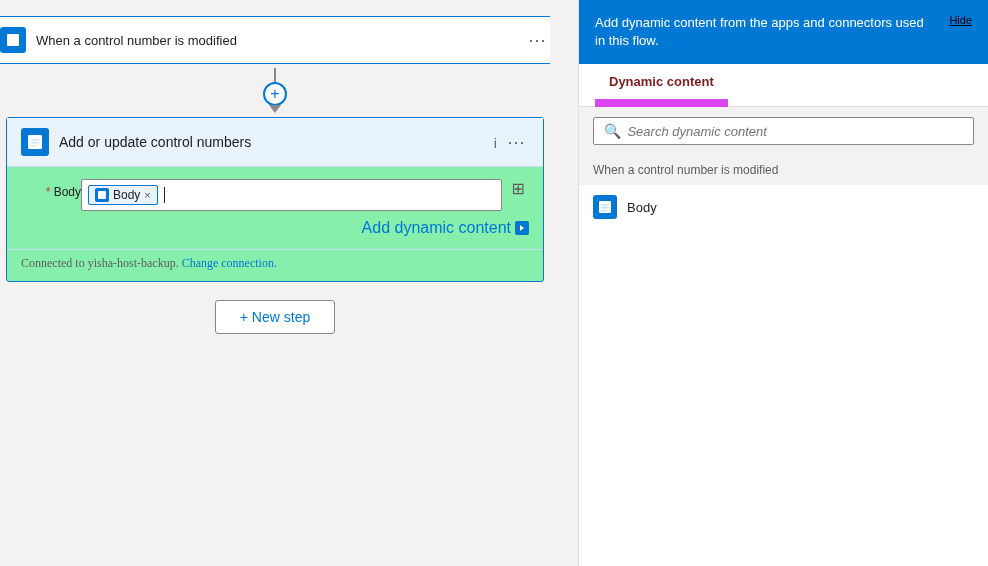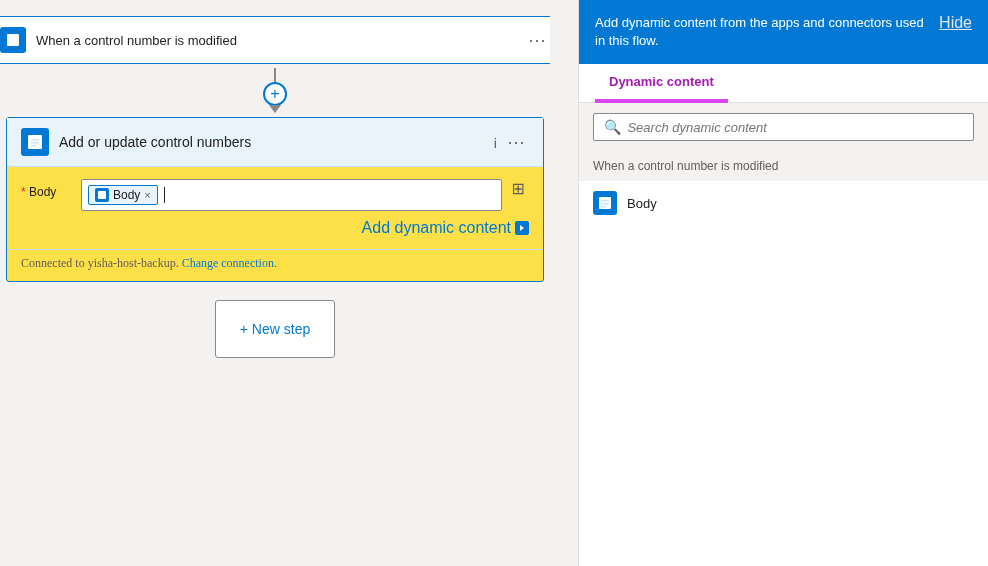--- a/index.html
+++ b/index.html
@@ -95,21 +95,21 @@
       height: 0;
       border-left: 6px solid transparent;
       border-right: 6px solid transparent;
       border-top: 8px solid #8a8886;
       margin-top: -1px;
     }
 
     
     .action-block {
       width: 538px;
-      background: #fde047;
+      background: #86efac;
       border: 1.5px solid #0078d4;
       border-radius: 3px;
       padding: 0;
     }
     .action-header {
       display: flex;
       align-items: center;
       padding: 10px 14px;
       border-bottom: 1px solid #c8e0f4;
       background: #e8f3fb;
@@ -149,20 +149,21 @@
       display: flex;
       align-items: flex-start;
       margin-bottom: 8px;
     }
     .field-label {
       font-size: 12px;
       color: #222;
       width: 60px;
       padding-top: 6px;
       flex-shrink: 0;
+      text-align: right;
     }
     .field-label .required {
       color: #d13438;
     }
     .token-input {
       flex: 1;
       border: 1px solid #8a8886;
       background: #fff;
       min-height: 32px;
       border-radius: 2px;
@@ -256,21 +257,21 @@
     }
 
     
     .new-step-area {
       margin-top: 18px;
     }
     .new-step-btn {
       border: 1px solid #8a8886;
       background: #fff;
       border-radius: 3px;
-      padding: 20px 24px;
+      padding: 8px 24px;
       font-size: 14px;
       color: #0078d4;
       cursor: pointer;
       display: flex;
       align-items: center;
       gap: 6px;
       font-family: 'Segoe UI', Arial, sans-serif;
     }
 
     
@@ -294,22 +295,22 @@
     }
     .panel-header-text {
       font-size: 13px;
       line-height: 1.4;
       flex: 1;
       padding-right: 12px;
     }
     .panel-hide-btn {
       background: none;
       border: none;
-      color: #e5e5e5;
-      font-size: 16px;
+      color: #000000;
+      font-size: 11px;
       cursor: pointer;
       text-decoration: underline;
       padding: 0;
       white-space: nowrap;
     }
 
     .panel-tabs {
       display: flex;
       border-bottom: 1px solid #e1dfdd;
       padding: 0 16px;
@@ -321,22 +322,22 @@
       color: #605e5c;
       cursor: pointer;
       border-bottom: 2px solid transparent;
       margin-bottom: -1px;
       background: none;
       border-top: none;
       border-left: none;
       border-right: none;
     }
     .panel-tab.active {
-      color: #a21caf;
-      border-bottom: 4px solid #d946ef;
+      color: #7f1d1d;
+      border-bottom: 8px solid #d946ef;
       font-weight: 600;
     }
 
     .search-area {
       padding: 10px 14px;
       background: #f3f2f1;
     }
     .search-box {
       display: flex;
       align-items: center;

